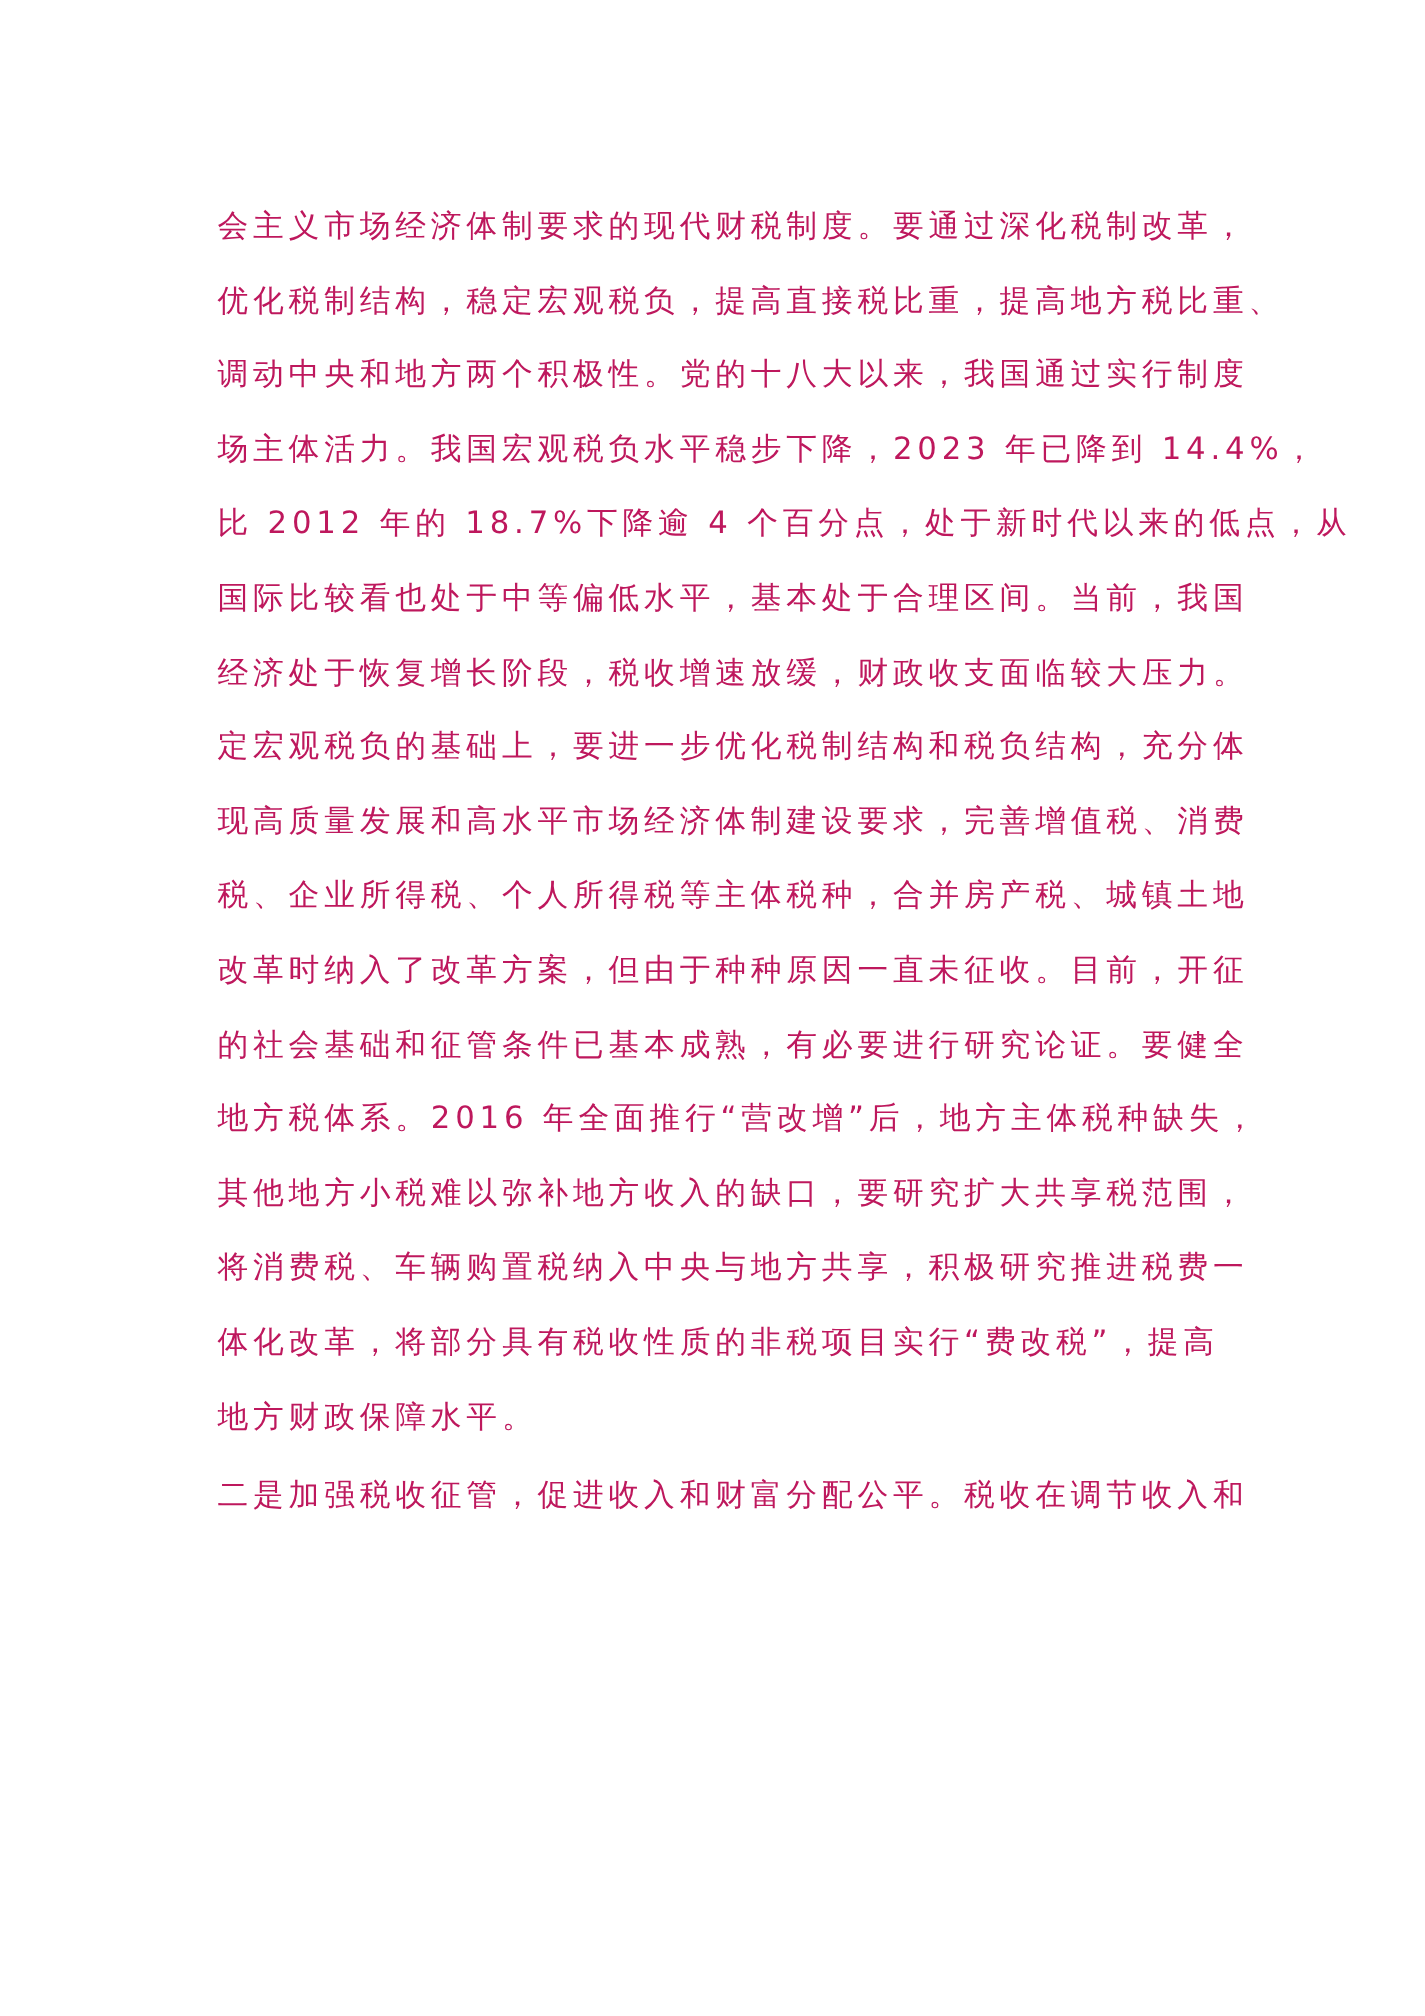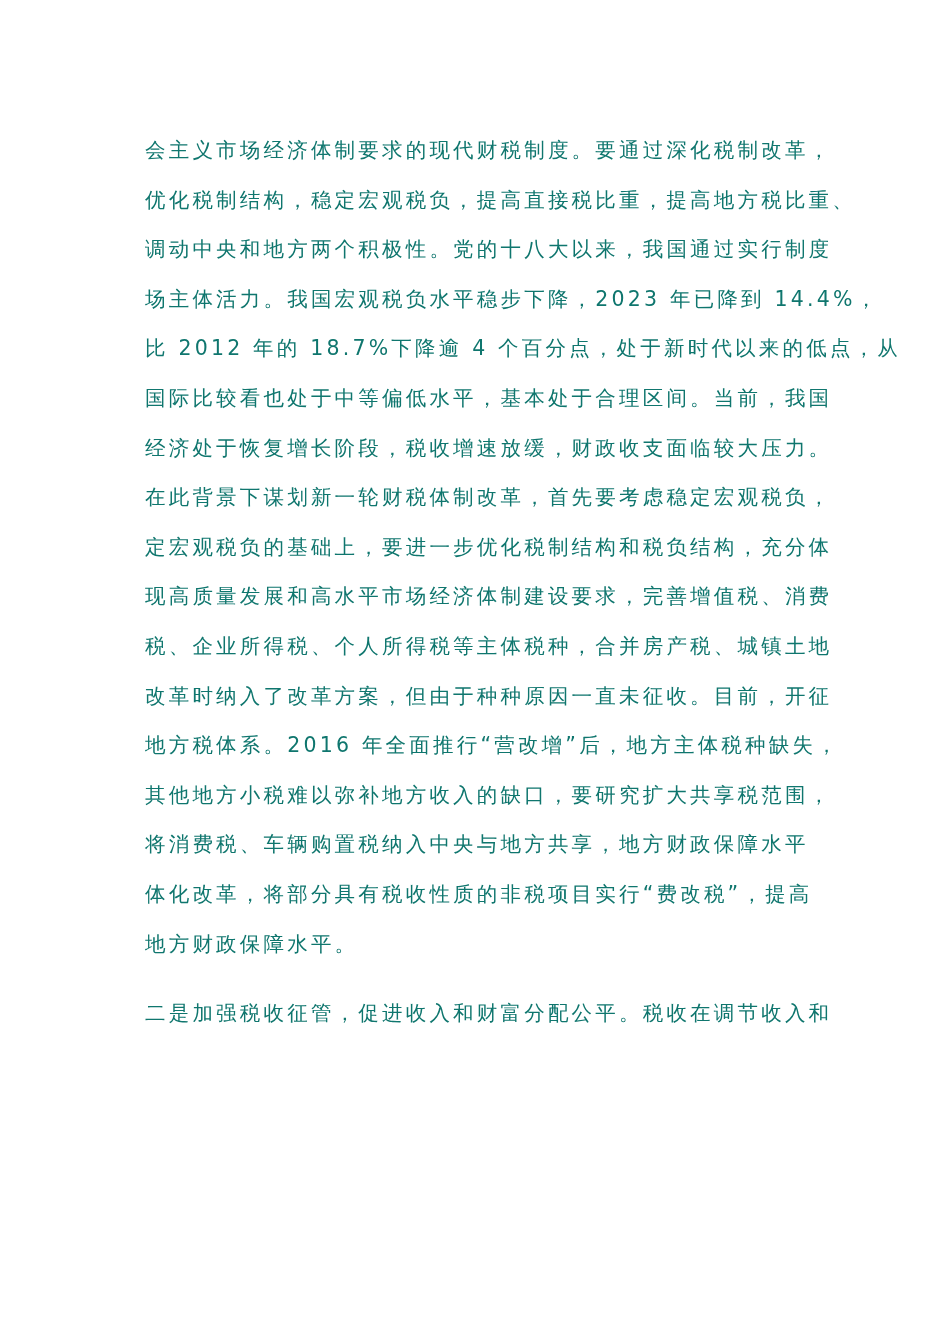--- a/index.html
+++ b/index.html
@@ -6,42 +6,42 @@
   body { width: 950px; height: 1344px; position: relative; overflow: hidden; }
   .page {
     position: absolute; left: 0; top: 0; width: 950px; height: 1344px; background: #ffffff;
   }
   .text-block {
     position: absolute; left: 145px; top: 134px; width: 670px;
   }
   .line {
     height: 49.6px; line-height: 32px;
     font-family: "DejaVu Sans", sans-serif;
-    font-size: 20.5px; color: #0f766e;
+    font-size: 20.5px; color: #be185d;
     white-space: nowrap; letter-spacing: 3.2px;
   }
-  .line.last-para-gap { margin-top: 20px; }
+  .line.last-para-gap { margin-top: 3px; }
 </style>
 </head>
 <body>
 
 <div class="page">
   <div class="text-block">
     <div class="line">会主义市场经济体制要求的现代财税制度。要通过深化税制改革，</div>
     <div class="line">优化税制结构，稳定宏观税负，提高直接税比重，提高地方税比重、</div>
     <div class="line">调动中央和地方两个积极性。党的十八大以来，我国通过实行制度</div>
     <div class="line">场主体活力。我国宏观税负水平稳步下降，2023 年已降到 14.4%，</div>
     <div class="line">比 2012 年的 18.7%下降逾 4 个百分点，处于新时代以来的低点，从</div>
     <div class="line">国际比较看也处于中等偏低水平，基本处于合理区间。当前，我国</div>
     <div class="line">经济处于恢复增长阶段，税收增速放缓，财政收支面临较大压力。</div>
-    <div class="line">在此背景下谋划新一轮财税体制改革，首先要考虑稳定宏观税负，</div>
     <div class="line">定宏观税负的基础上，要进一步优化税制结构和税负结构，充分体</div>
     <div class="line">现高质量发展和高水平市场经济体制建设要求，完善增值税、消费</div>
     <div class="line">税、企业所得税、个人所得税等主体税种，合并房产税、城镇土地</div>
     <div class="line">改革时纳入了改革方案，但由于种种原因一直未征收。目前，开征</div>
+    <div class="line">的社会基础和征管条件已基本成熟，有必要进行研究论证。要健全</div>
     <div class="line">地方税体系。2016 年全面推行“营改增”后，地方主体税种缺失，</div>
     <div class="line">其他地方小税难以弥补地方收入的缺口，要研究扩大共享税范围，</div>
-    <div class="line">将消费税、车辆购置税纳入中央与地方共享，地方财政保障水平</div>
+    <div class="line">将消费税、车辆购置税纳入中央与地方共享，积极研究推进税费一</div>
     <div class="line">体化改革，将部分具有税收性质的非税项目实行“费改税”，提高</div>
     <div class="line">地方财政保障水平。</div>
     <div class="line last-para-gap">二是加强税收征管，促进收入和财富分配公平。税收在调节收入和</div>
   </div>
 </div>
 
 </body></html>

